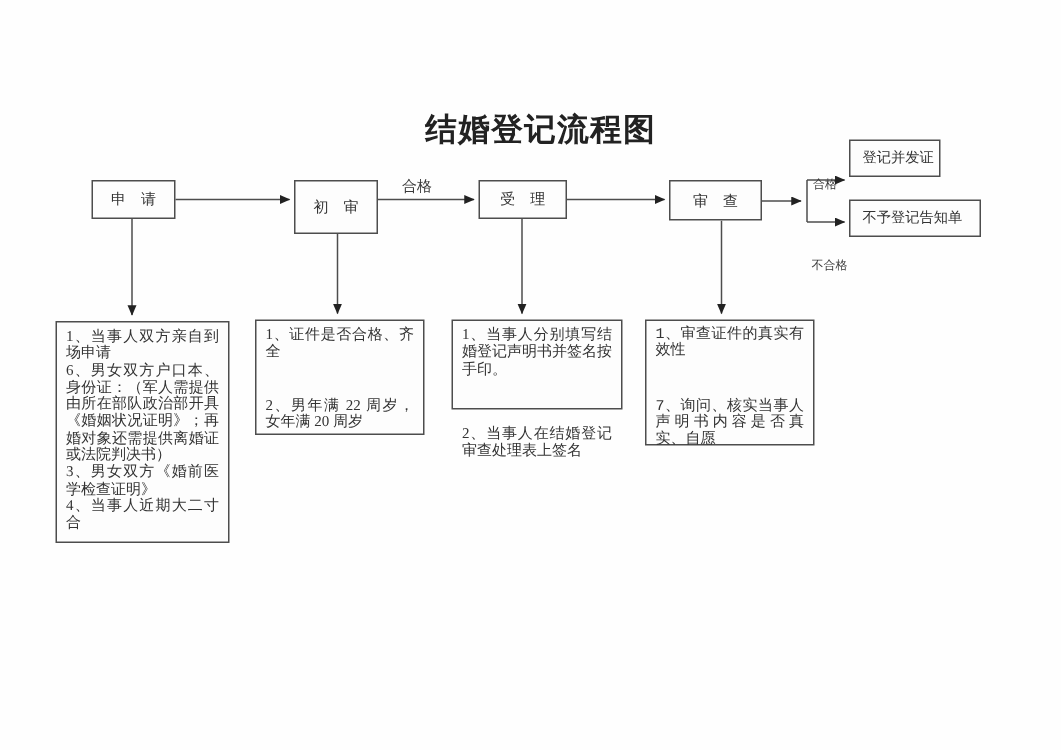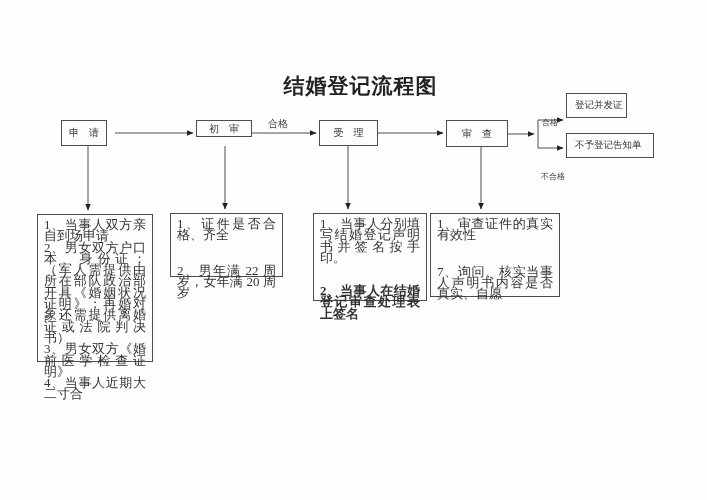--- a/index.html
+++ b/index.html
@@ -53,29 +53,29 @@
     position: absolute;
     font-size: 10px;
     color: #3a3a3a;
     white-space: nowrap;
     margin-top: 12px;
   }
   .edge-label.small {
     font-size: 8px;
   }
   .detail {
-    font-size: 13px;
+    font-size: 10px;
     line-height: 11.3px;
     padding: 4px 6px 3px 6px;
     color: #333333;
     text-align: justify;
   }
   .detail p { margin: 0; }
   .detail p.gap-sm { margin-top: 24px; }
-  .detail p.gap-md { margin-top: 22px; font-weight: bold; }
+  .detail p.gap-md { margin-top: 32px; }
   .detail p.gap-lg { margin-top: 25px; }
   .connectors {
     position: absolute;
     left: 0;
     top: 0;
     pointer-events: none;
   }
 </style>
 </head>
 <body>
@@ -99,47 +99,47 @@
     <line x1="538" y1="120" x2="538" y2="148" stroke="#4d4d4d" stroke-width="1"></line>
     <line x1="538" y1="120" x2="563" y2="120" stroke="#4d4d4d" stroke-width="1" marker-end="url(#arr)"></line>
     <line x1="538" y1="148" x2="563" y2="148" stroke="#4d4d4d" stroke-width="1" marker-end="url(#arr)"></line>
 
     <line x1="88" y1="146" x2="88" y2="210" stroke="#4d4d4d" stroke-width="1" marker-end="url(#arr)"></line>
     <line x1="225" y1="146" x2="225" y2="209" stroke="#4d4d4d" stroke-width="1" marker-end="url(#arr)"></line>
     <line x1="348" y1="146" x2="348" y2="209" stroke="#4d4d4d" stroke-width="1" marker-end="url(#arr)"></line>
     <line x1="481" y1="147" x2="481" y2="209" stroke="#4d4d4d" stroke-width="1" marker-end="url(#arr)"></line>
   </svg>
 
-  <div class="box step" style="left:61px;  top:120px; width:46px; height:26px;">申　请</div>
-  <div class="box step" style="left:196px; top:120px; width:56px; height:17px;">初　审</div>
+  <div class="box step" style="left:61px;  top:120px; width:56px; height:26px;">申　请</div>
+  <div class="box step" style="left:196px; top:120px; width:56px; height:36px;">初　审</div>
   <div class="box step" style="left:319px; top:120px; width:59px; height:26px;">受　理</div>
   <div class="box step" style="left:446px; top:120px; width:62px; height:27px;">审　查</div>
 
   <div class="box outcome" style="left:566px; top:93px; width:61px; height:25px;text-align:right;">登记并发证</div>
   <div class="box outcome" style="left:566px; top:133px; width:88px; height:25px;">不予登记告知单</div>
 
   <span class="edge-label" style="left:268px; top:105px;">合格</span>
   <span class="edge-label small" style="left:542px; top:105px;">合格</span>
   <span class="edge-label small" style="left:541px; top:159px;">不合格</span>
 
   <div class="box detail" style="left:37px; top:214px; width:116px; height:148px;">
     <p>1、当事人双方亲自到场申请</p>
-    <p>2、男女双方户口本、身份证：（军人需提供由所在部队政治部开具《婚姻状况证明》；再婚对象还需提供离婚证或法院判决书）</p>
+    <p>6、男女双方户口本、身份证：（军人需提供由所在部队政治部开具《婚姻状况证明》；再婚对象还需提供离婚证或法院判决书）</p>
     <p>3、男女双方《婚前医学检查证明》</p>
     <p>4、当事人近期大二寸合</p>
   </div>
 
-  <div class="box detail" style="left:170px; top:213px; width:113px; height:64px;">
+  <div class="box detail" style="left:170px; top:213px; width:113px; height:77px;">
     <p>1、证件是否合格、齐全</p>
     <p class="gap-sm">2、男年满 22 周岁，女年满 20 周岁</p>
   </div>
 
-  <div class="box detail" style="left:313px; top:213px; width:114px; height:88px;">
+  <div class="box detail" style="left:301px; top:213px; width:114px; height:60px;">
     <p>1、当事人分别填写结婚登记声明书并签名按手印。</p>
     <p class="gap-md">2、当事人在结婚登记审查处理表上签名</p>
   </div>
 
-  <div class="box detail" style="left:430px; top:213px; width:130px; height:84px;">
+  <div class="box detail" style="left:430px; top:213px; width:113px; height:84px;font-family:Liberation Mono, monospace;">
     <p>1、审查证件的真实有效性</p>
     <p class="gap-lg">7、询问、核实当事人声明书内容是否真实、自愿</p>
   </div>
 
 </div>
 
 </body></html>

